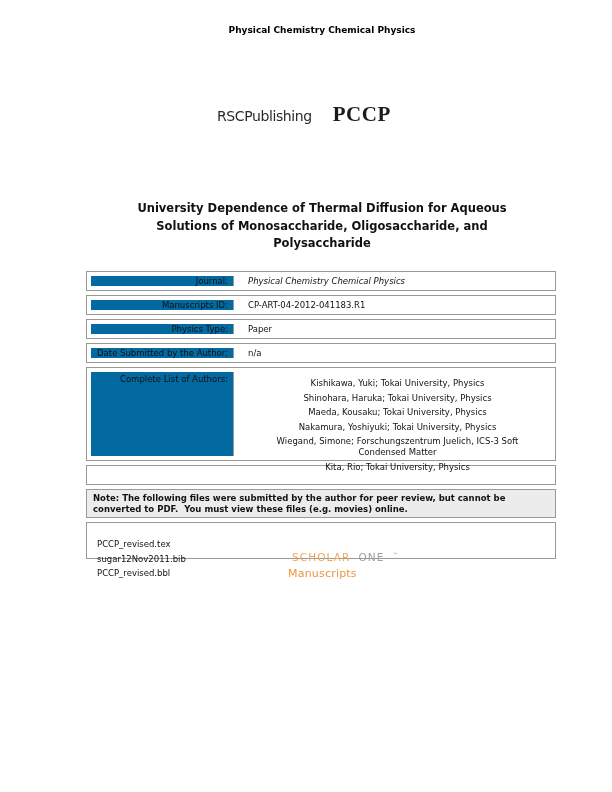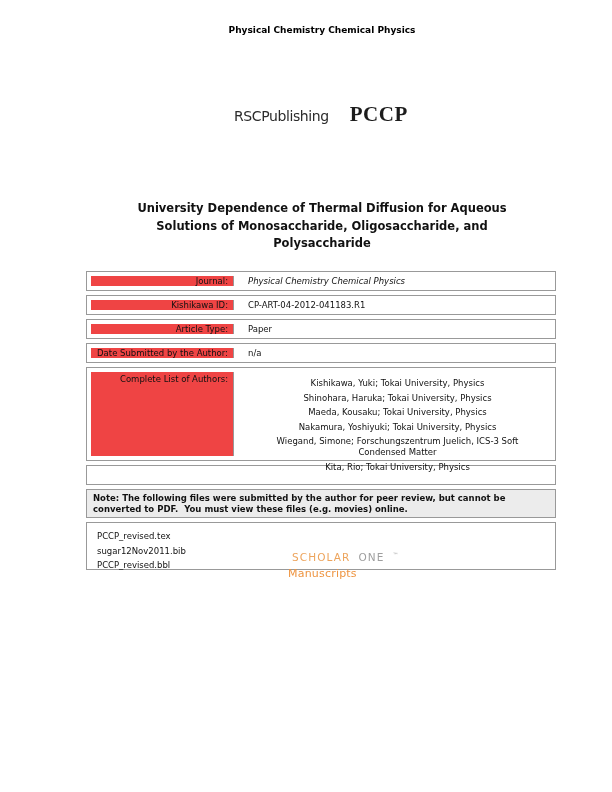--- a/index.html
+++ b/index.html
@@ -23,21 +23,21 @@
     text-align: center;
     font-size: 9px;
     font-weight: bold;
     color: #000000;
     line-height: 12px;
   }
 
   
   .logo-row {
     position: absolute;
-    left: 214px;
+    left: 197px;
     top: 82px;
     display: flex;
     align-items: baseline;
     gap: 13px;
   }
   .rsc-publishing {
     font-size: 14px;
     letter-spacing: -0.4px;
     color: #2b2b2b;
   }
@@ -72,21 +72,21 @@
     color: #111111;
   }
   .meta-row {
     display: flex;
     border: 1px solid #999999;
     margin-bottom: 2px;
     background: #ffffff;
   }
   .meta-label {
     width: 143px;
-    background: #ef4444;
+    background: #0369a1;
     border-right: 1px solid #999999;
     text-align: right;
     padding: 2px 5px 2px 2px;
     flex: none;
   }
   .meta-value {
     flex: 1;
     padding: 2px 4px 2px 6px;
   }
   .row-center { align-items: center; height: 20px; }
@@ -106,22 +106,22 @@
     background: #ececec;
     padding: 3px 6px;
     line-height: 10.6px;
     min-height: 29px;
     white-space: pre-wrap;
     font-weight: bold;
   }
 
   .row-files {
     display: block;
-    height: 48px;
-    padding: 4px 6px;
+    height: 37px;
+    padding: 12px 6px;
     line-height: 10.4px;
   }
 
   
   .scholarone {
     position: absolute;
     left: 268px;
     top: 531px;
     font-size: 10.5px;
   }
@@ -160,26 +160,26 @@
   </div>
 
   <div class="meta-table">
 
     <div class="meta-row row-center">
       <div class="meta-label">Journal:</div>
       <div class="meta-value value-italic">Physical Chemistry Chemical Physics</div>
     </div>
 
     <div class="meta-row row-center">
-      <div class="meta-label">Kishikawa ID:</div>
+      <div class="meta-label">Manuscripts ID:</div>
       <div class="meta-value">CP-ART-04-2012-041183.R1</div>
     </div>
 
     <div class="meta-row row-center">
-      <div class="meta-label">Article Type:</div>
+      <div class="meta-label">Physics Type:</div>
       <div class="meta-value">Paper</div>
     </div>
 
     <div class="meta-row row-center">
       <div class="meta-label">Date Submitted by the Author:</div>
       <div class="meta-value">n/a</div>
     </div>
 
     <div class="meta-row row-authors">
       <div class="meta-label">Complete List of Authors:</div>

